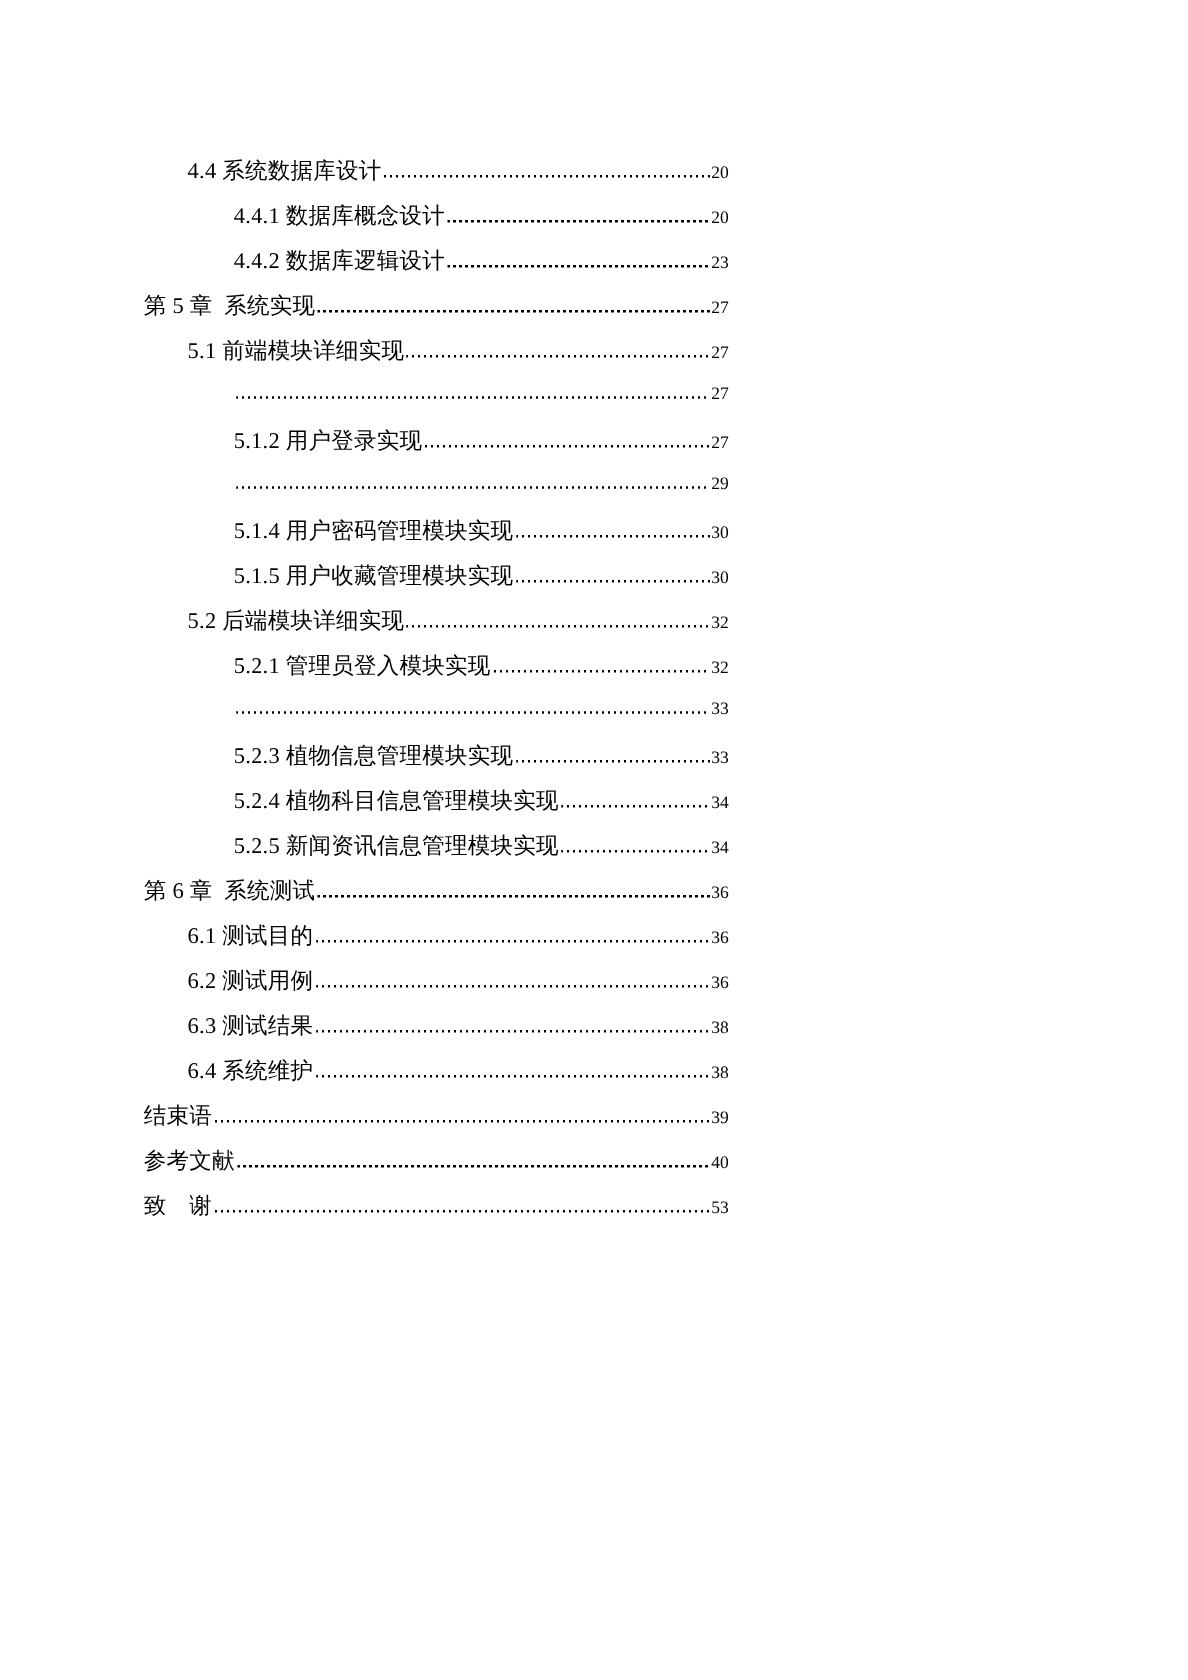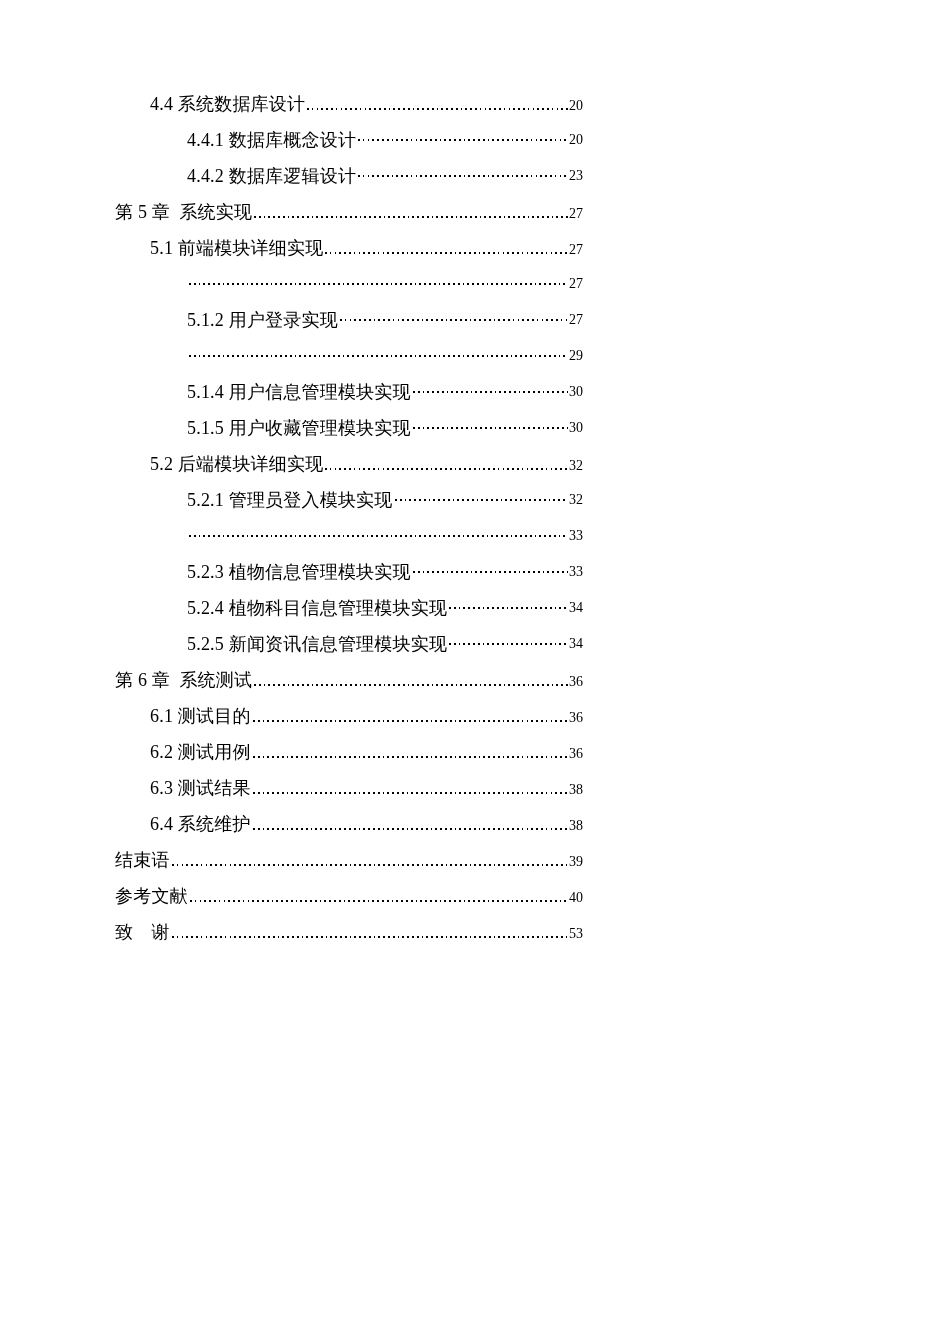--- a/index.html
+++ b/index.html
@@ -11,36 +11,36 @@
     width: 950px;
     height: 1344px;
     overflow: hidden;
     font-family: "Liberation Serif", "DejaVu Serif", serif;
     color: #000000;
   }
   .doc-page {
     box-sizing: border-box;
     width: 756px;
     height: 1344px;
-    padding: 86px 173px 0 115px;
+    padding: 118px 173px 0 115px;
     background: #ffffff;
   }
   .toc-list {
     display: block;
   }
   .toc-row {
     display: flex;
     align-items: baseline;
     height: 36px;
     line-height: 36px;
     font-size: 18px;
     white-space: nowrap;
   }
   .toc-row.level-1 { padding-left: 35px; }
-  .toc-row.level-2 { padding-left: 72px; align-items: center; }
+  .toc-row.level-2 { padding-left: 72px; }
   .toc-label {
     white-space: pre;
     flex: 0 0 auto;
     letter-spacing: 0.2px;
   }
   .dot-leader {
     flex: 1 1 auto;
     height: 2px;
     margin: 0 1px 0 2px;
     background-image: repeating-linear-gradient(
@@ -101,21 +101,21 @@
     <span class="dot-leader"></span>
     <span class="toc-page">27</span>
   </div>
 
   <div class="toc-row level-2">
     <span class="dot-leader"></span>
     <span class="toc-page">29</span>
   </div>
 
   <div class="toc-row level-2">
-    <span class="toc-label">5.1.4 用户信息管理模块实现</span>
+    <span class="toc-label">5.1.4 用户密码管理模块实现</span>
     <span class="dot-leader"></span>
     <span class="toc-page">30</span>
   </div>
 
   <div class="toc-row level-2">
     <span class="toc-label">5.1.5 用户收藏管理模块实现</span>
     <span class="dot-leader"></span>
     <span class="toc-page">30</span>
   </div>
 

